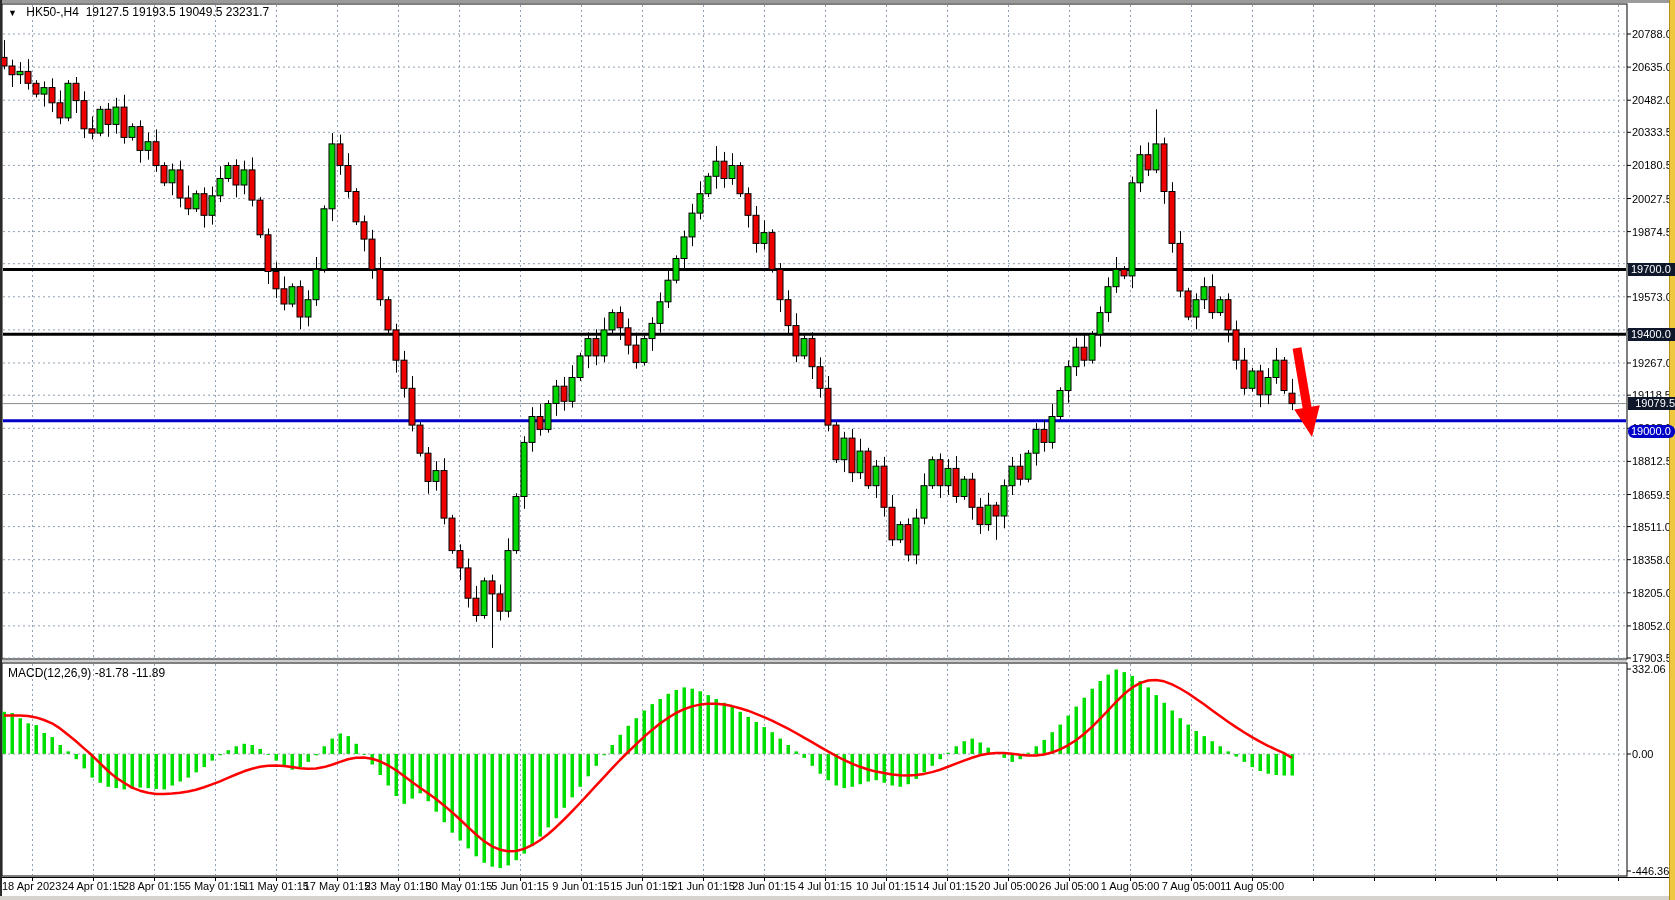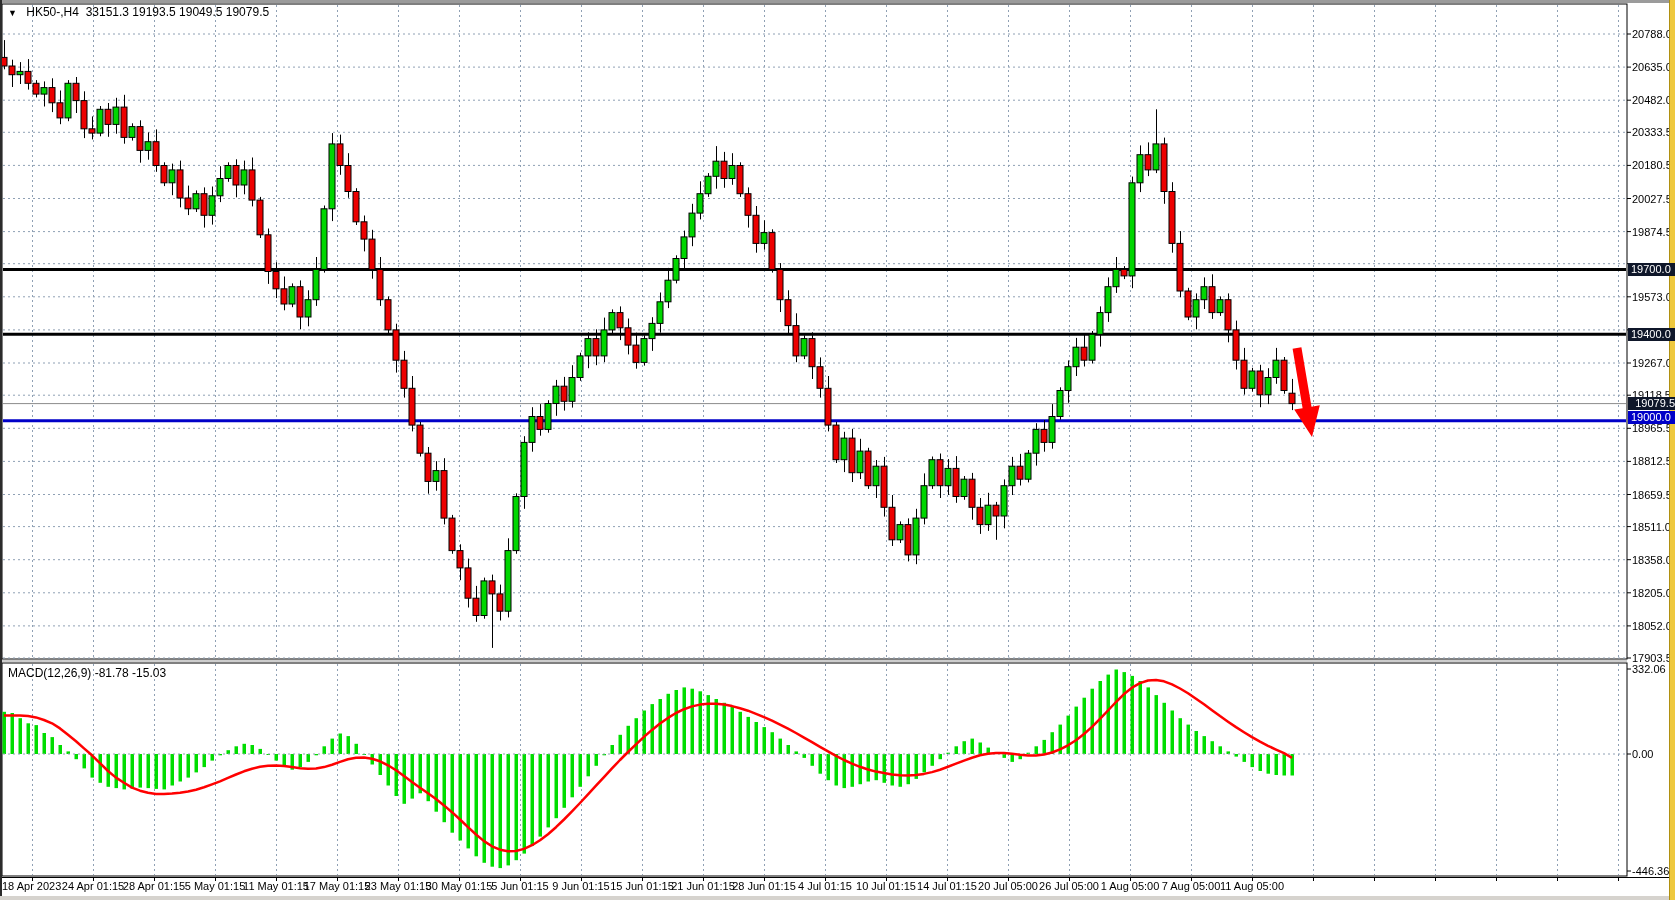--- a/index.html
+++ b/index.html
@@ -686,27 +686,27 @@
       <text x="1130" y="890" font-size="11" font-family="Liberation Sans, sans-serif" fill="#000" text-anchor="middle">1 Aug 05:00</text>
       <text x="1191" y="890" font-size="11" font-family="Liberation Sans, sans-serif" fill="#000" text-anchor="middle">7 Aug 05:00</text>
       <text x="1252" y="890" font-size="11" font-family="Liberation Sans, sans-serif" fill="#000" text-anchor="middle">11 Aug 05:00</text>
       <line x1="2" y1="877.5" x2="1672" y2="877.5" stroke="#000" stroke-width="1"></line>
       <polygon points="1292.6,348.7 1302.6,408.2 1294.2,409.6 1312.0,437.0 1319.8,405.3 1311.5,406.7 1301.4,347.3" fill="#ff0000"></polygon>
     </svg>
 
   <div class="abs" id="symbol-header">
     <span class="tri">▼</span>
     <span>HK50-,H4</span>&nbsp;
-    <span>33151.3 19193.5 19049.5 19079.5</span>
+    <span>19127.5 19193.5 19049.5 23231.7</span>
   </div>
 
-  <div class="abs" id="macd-header">MACD(12,26,9) -81.78 -15.03</div>
+  <div class="abs" id="macd-header">MACD(12,26,9) -81.78 -11.89</div>
 
   <div class="abs pricebox black" id="lvl-19700" style="top: 262.9px;">19700.0</div>
   <div class="abs pricebox black" id="lvl-19400" style="top: 327.8px;">19400.0</div>
   <div class="abs pricebox black" id="lvl-bid" style="top: 397.1px; text-align: right;">19079.5</div>
-  <div class="abs pricebox blue" id="lvl-19000" style="top: 411px;">19000.0</div>
+  <div class="abs pricebox blue" id="lvl-19000" style="top: 425px; border-radius: 6px;">19000.0</div>
 
   <div class="abs" id="topedge"></div>
   <div class="abs" id="leftedge"></div>
   <div class="abs" id="bottomedge"></div>
   <div class="abs" id="rightstrip"></div>
 </div>
 
 </body></html>

